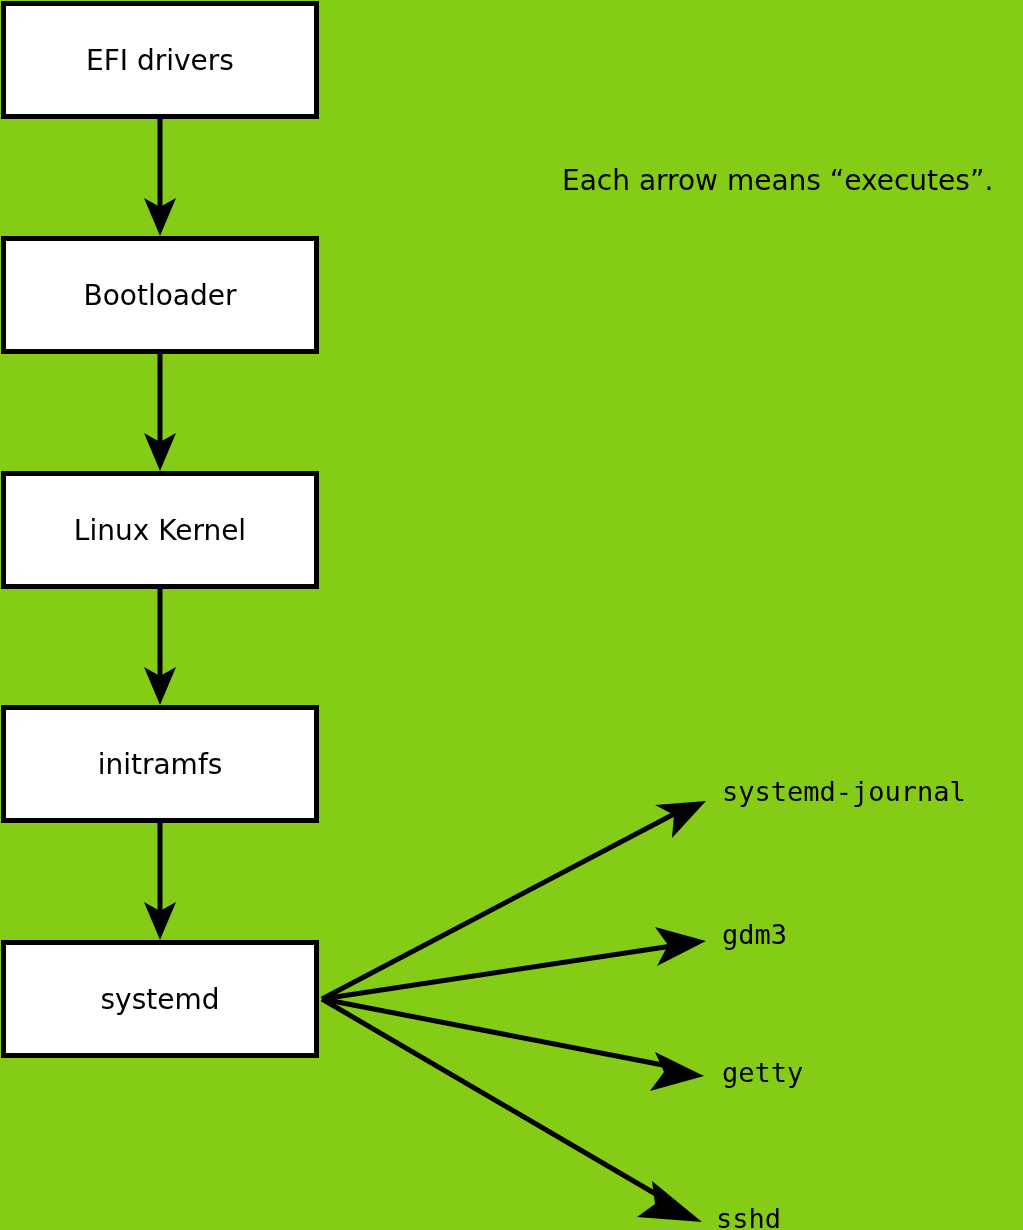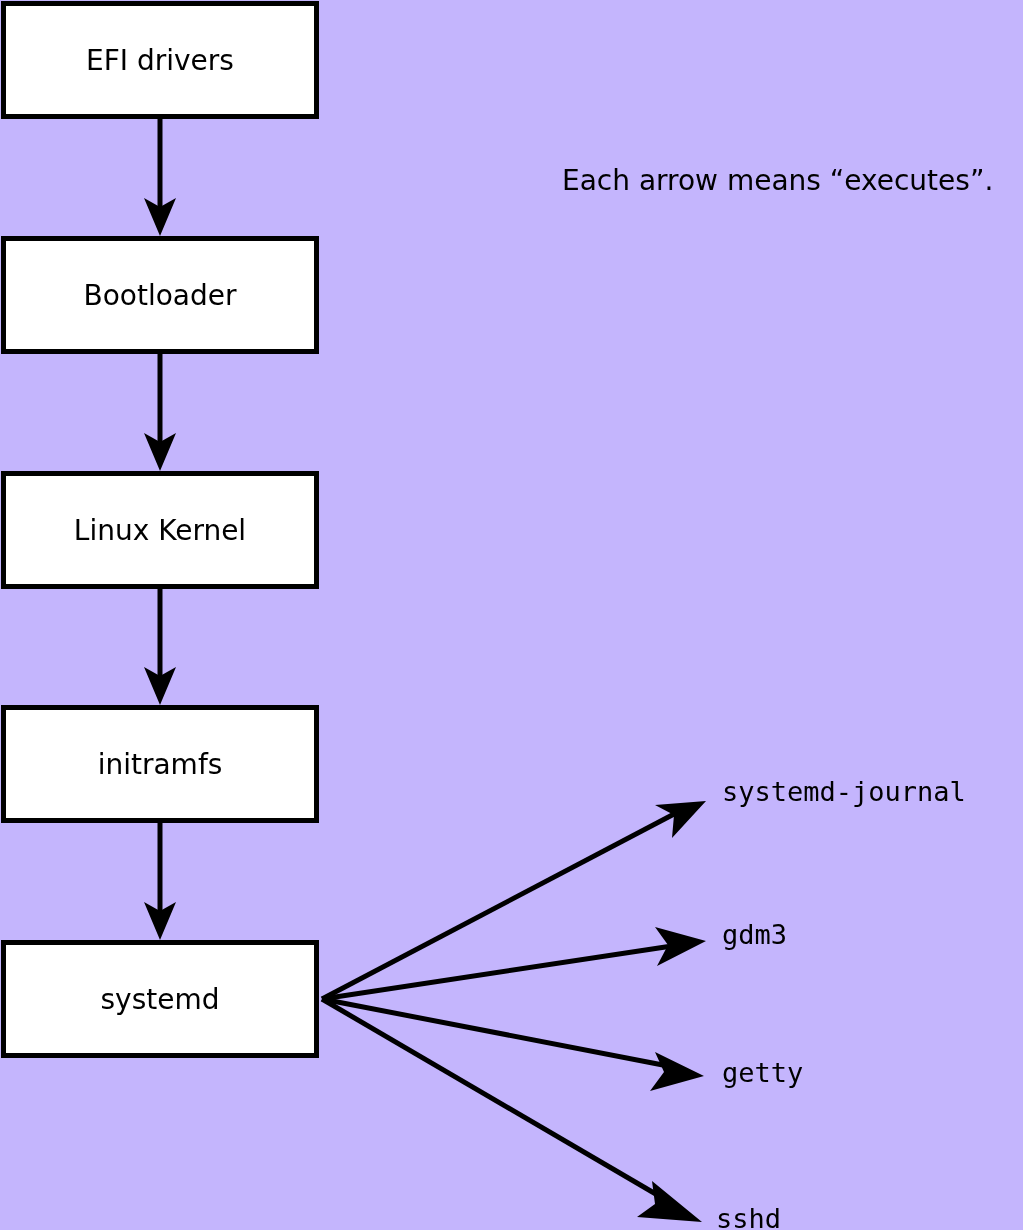--- a/index.html
+++ b/index.html
@@ -4,21 +4,21 @@
 <style>
   html, body {
     margin: 0;
     padding: 0;
     background: #ffffff;
   }
   #canvas {
     position: relative;
     width: 1023px;
     height: 1230px;
-    background: #c4b5fd;
+    background: #84cc16;
     overflow: hidden;
     font-family: "DejaVu Sans", sans-serif;
   }
   #diagram-svg {
     position: absolute;
     top: 0;
     left: 0;
     width: 1023px;
     height: 1230px;
     display: block;

